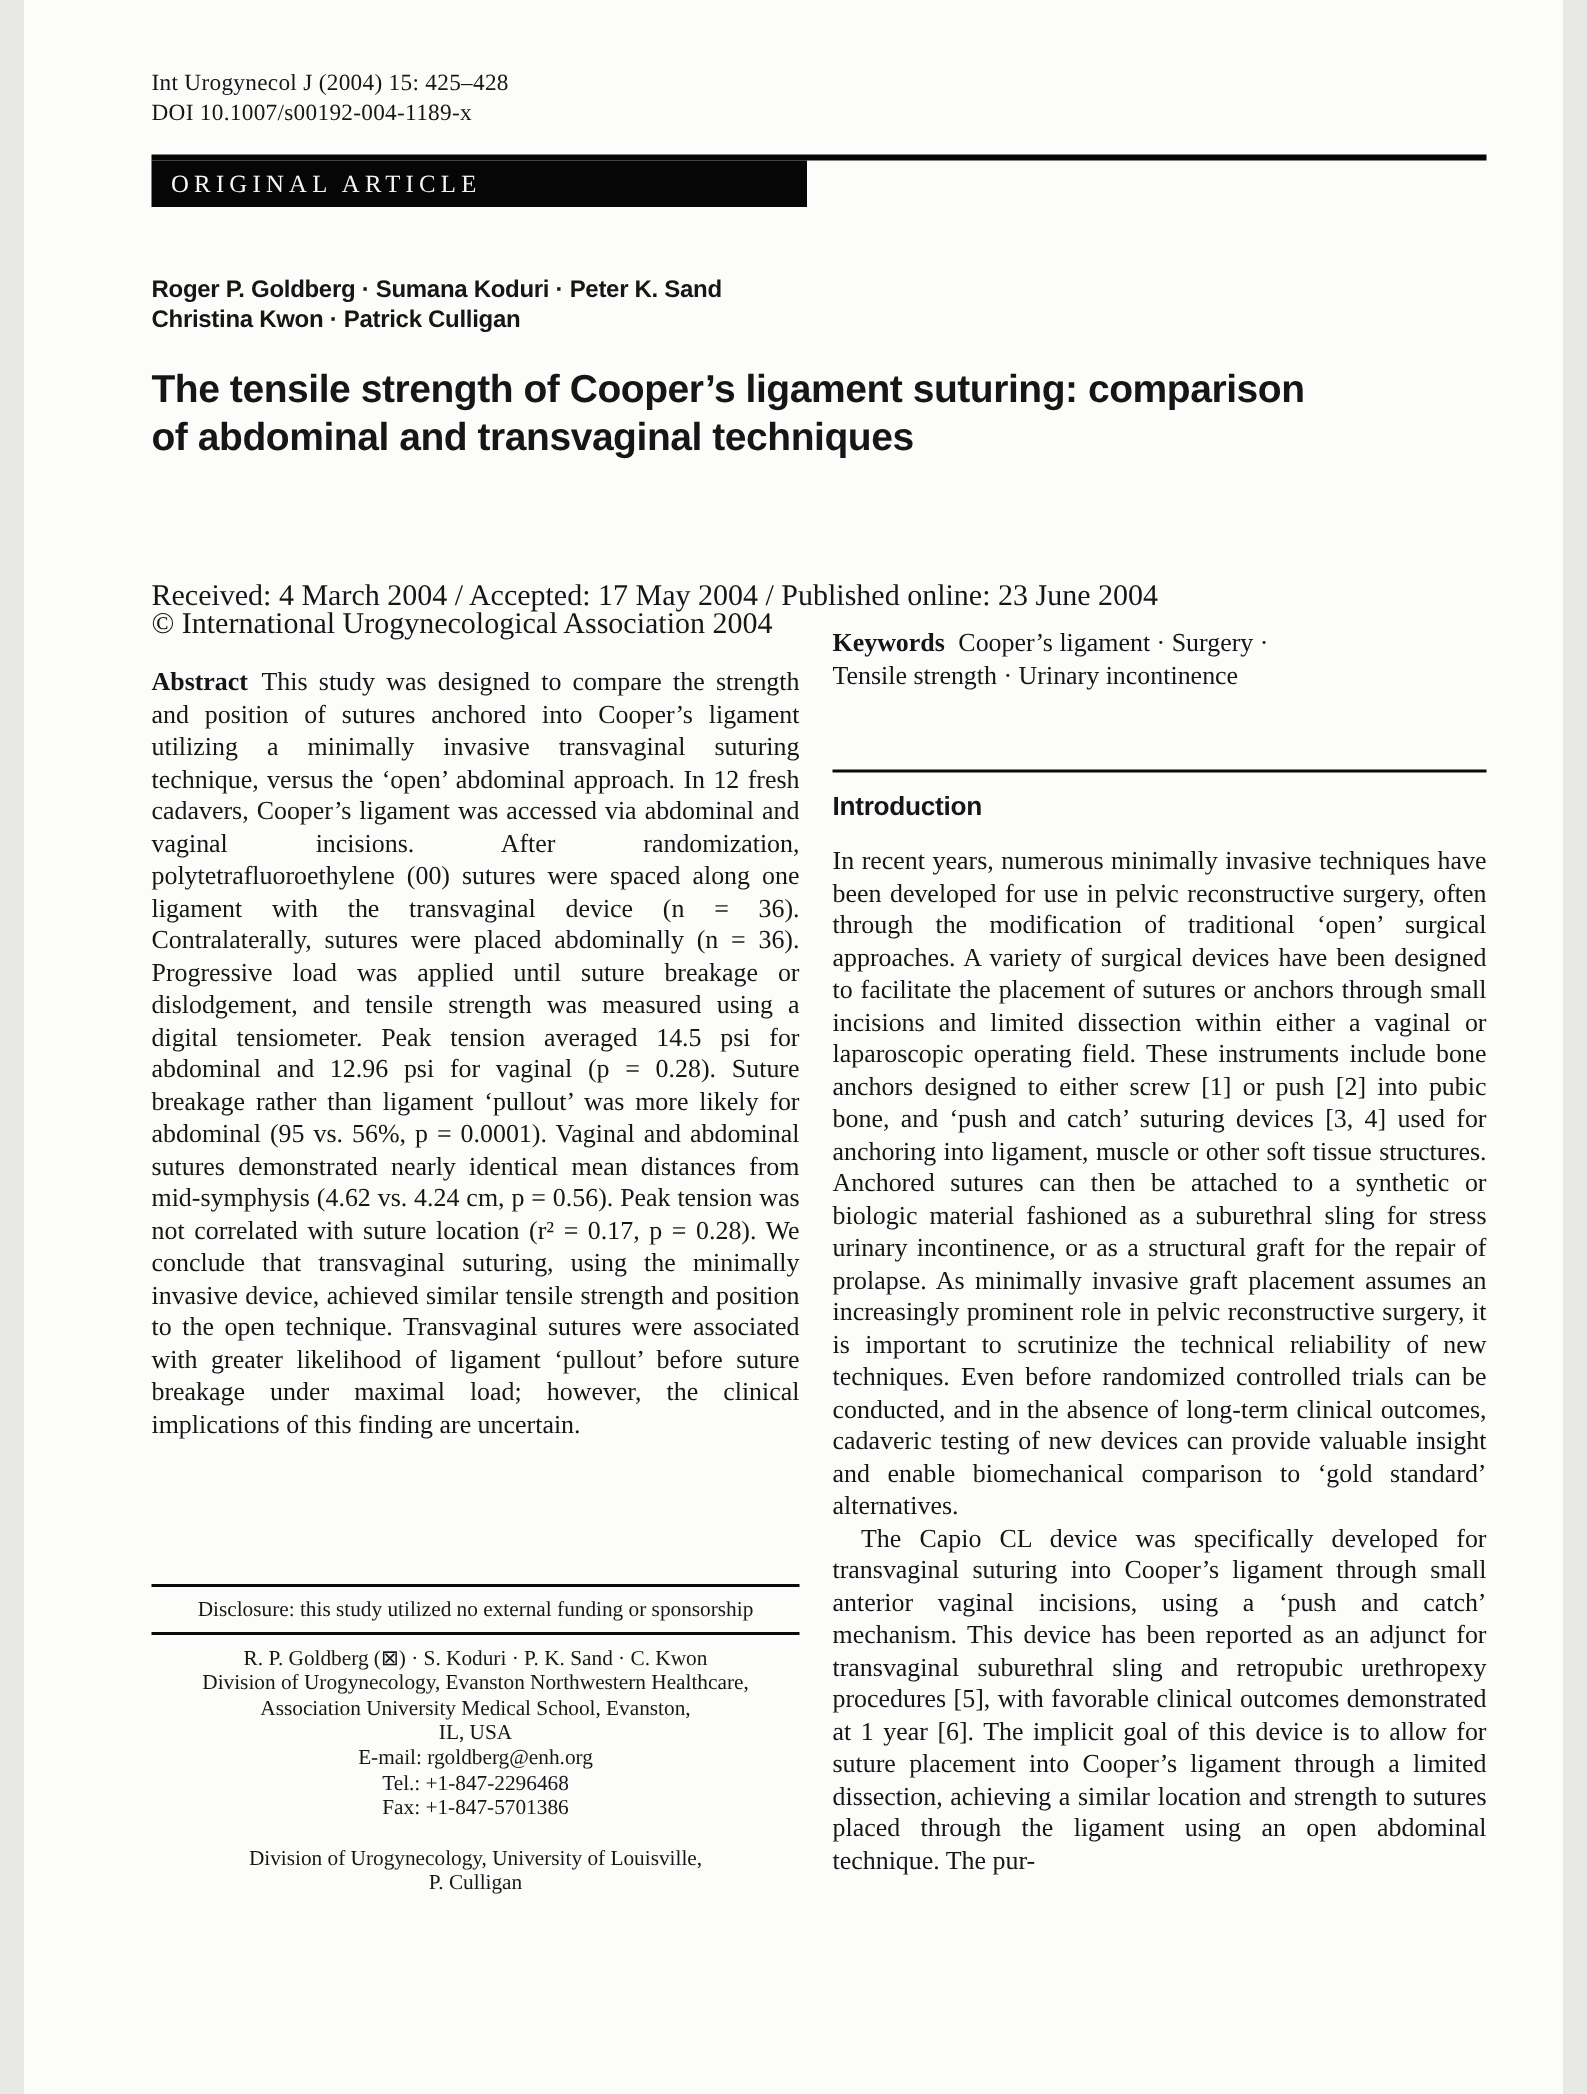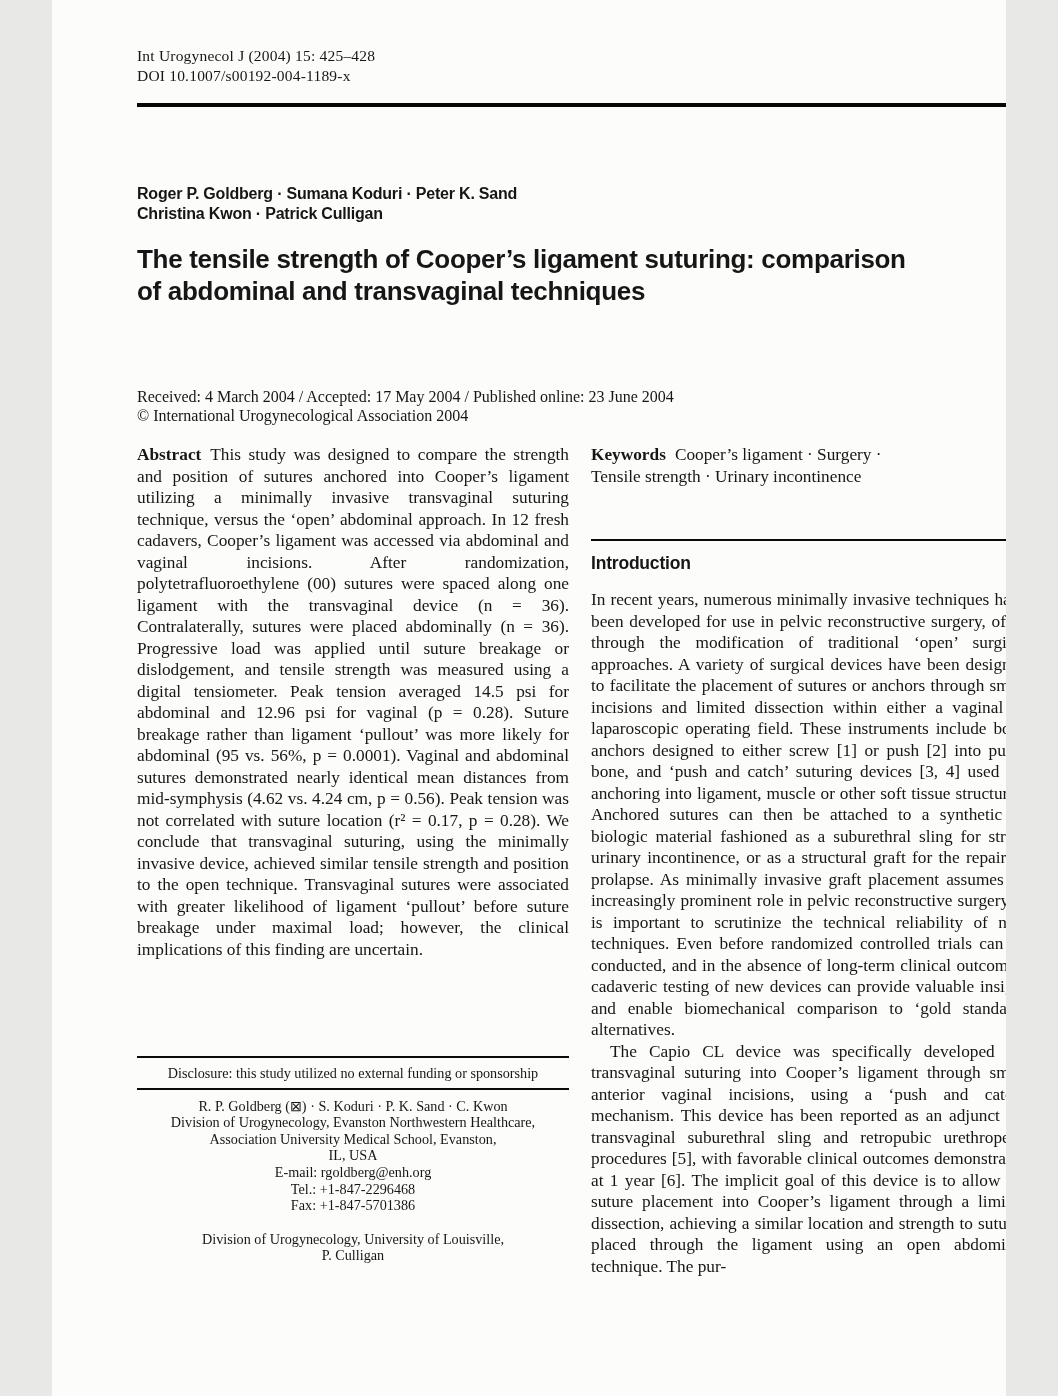--- a/index.html
+++ b/index.html
@@ -1,18 +1,18 @@
 <!DOCTYPE html>
 <html><head>
 <meta charset="utf-8">
 <style>
   html,body { margin:0; padding:0; background:#e8e8e6; }
   .page {
     position:relative;
-    width:954px; height:1396px;
+    width:1026px; height:1396px;
     margin:0 auto;
     background:#fcfcfa;
     color:#161616;
     font-family:"Liberation Serif", serif;
     overflow:hidden;
   }
   
   .header-meta {
     position:absolute; top:46px; left:85px;
     font-size:15.5px; line-height:20px;
@@ -41,30 +41,30 @@
   
   .title {
     position:absolute; top:243px; left:85px; margin:0;
     font-family:"Liberation Sans", sans-serif;
     font-weight:bold; font-size:26px; line-height:32px;
     letter-spacing:-0.3px;
   }
   
   .received {
     position:absolute; top:388px; left:85px;
-    font-size:16px; line-height:18.5px;
+    font-size:20px; line-height:18.5px;
   }
   
   .col-left {
     position:absolute; top:444px; left:85px; width:432px;
     font-size:17.3px; line-height:21.5px;
     text-align:justify;
   }
   .col-right {
-    position:absolute; top:444px; left:539px; width:436px;
+    position:absolute; top:418px; left:539px; width:436px;
     font-size:17.3px; line-height:21.5px;
     text-align:justify;
   }
   .col-left p, .col-right p { margin:0; }
   .lbl { font-weight:bold; margin-right:9px; }
   .keywords { text-align:left; }
   .intro-rule {
     margin-top:52px;
     width:100%; height:0;
     border-top:2.5px solid #0a0a0a;
@@ -92,20 +92,23 @@
 <body>
 
 <div class="page">
 
   <div class="header-meta">
     <div>Int Urogynecol J (2004) 15: 425–428</div>
     <div>DOI 10.1007/s00192-004-1189-x</div>
   </div>
 
   <div class="type-rule"></div>
+  <div class="type-box">
+    <span>ORIGINAL ARTICLE</span>
+  </div>
 
   <div class="authors">
     <div>Roger P. Goldberg · Sumana Koduri · Peter K. Sand</div>
     <div>Christina Kwon · Patrick Culligan</div>
   </div>
 
   <h1 class="title">
     <span>The tensile strength of Cooper’s ligament suturing: comparison</span><br>
     <span>of abdominal and transvaginal techniques</span>
   </h1>

